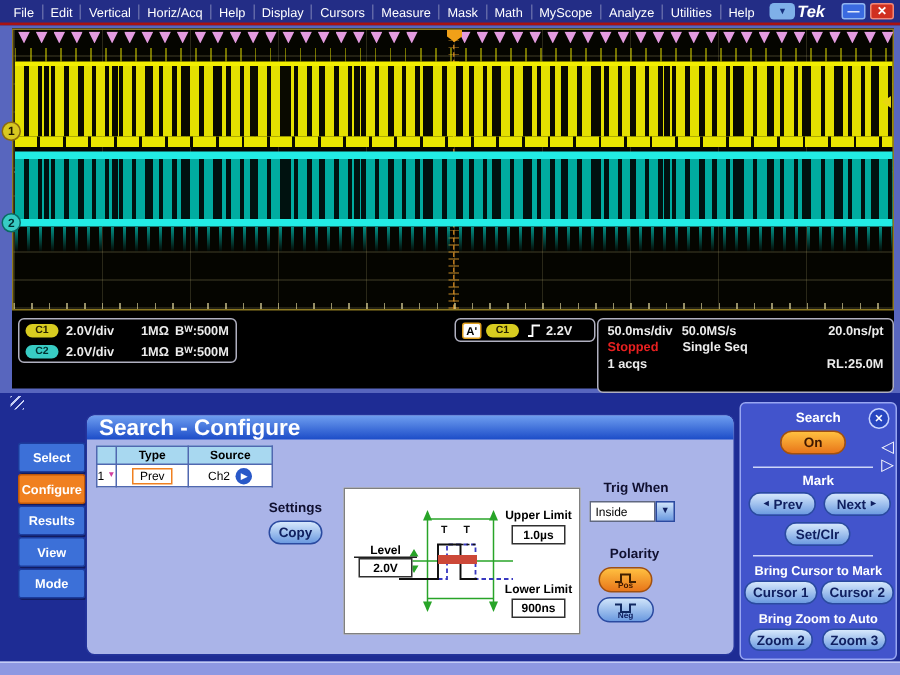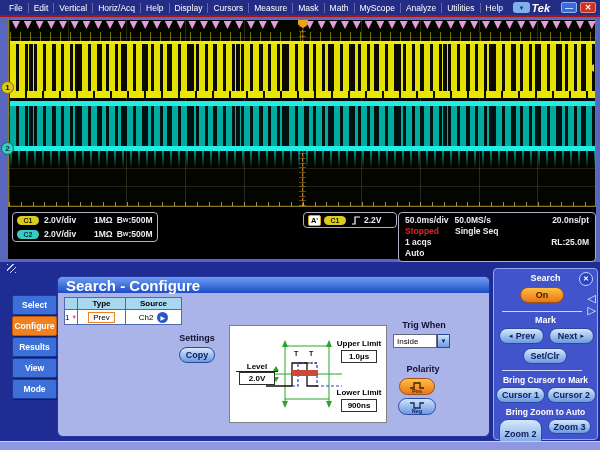--- a/index.html
+++ b/index.html
@@ -286,23 +286,20 @@
         <span style="margin-left:auto">20.0ns/pt</span>
       </div>
       <div class="acqrow">
         <span class="red">Stopped</span>
         <span style="margin-left:16px">Single Seq</span>
       </div>
       <div class="acqrow">
         <span>1 acqs</span>
         <span style="margin-left:auto">RL:25.0M</span>
       </div>
-      <div class="acqrow">
-        <span>Auto</span>
-      </div>
     </div>
   </div>
 
   <div class="searchwin">
     <div class="grip"></div>
 
     <div class="tabs">
       <div class="tab">Select</div>
       <div class="tab active">Configure</div>
       <div class="tab">Results</div>
@@ -412,19 +409,19 @@
       <div class="ovalbtn" style="left:55px; top:59px; width:45px; height:16px;">
         <span>Next</span>
         <span style="font-size:6px; margin-left:2px;">►</span>
       </div>
       <div class="ovalbtn" style="left:29px; top:79px; width:44px; height:16px;">Set/Clr</div>
       <div class="pdivider" style="top:101px;"></div>
       <div class="plabel small" style="top:106px;">Bring Cursor to Mark</div>
       <div class="ovalbtn" style="left:2px; top:118px; width:49px; height:16px;">Cursor 1</div>
       <div class="ovalbtn" style="left:53px; top:118px; width:49px; height:16px;">Cursor 2</div>
       <div class="plabel small" style="top:138px;">Bring Zoom to Auto</div>
-      <div class="ovalbtn" style="left:5px; top:150px; width:43px; height:30px;">Zoom 2</div>
+      <div class="ovalbtn" style="left:5px; top:150px; width:43px; height:15px;">Zoom 2</div>
       <div class="ovalbtn" style="left:54px; top:150px; width:43px; height:15px;">Zoom 3</div>
     </div>
 
     <div class="bottomstrip"></div>
   </div>
 </div>
 
 </body></html>

